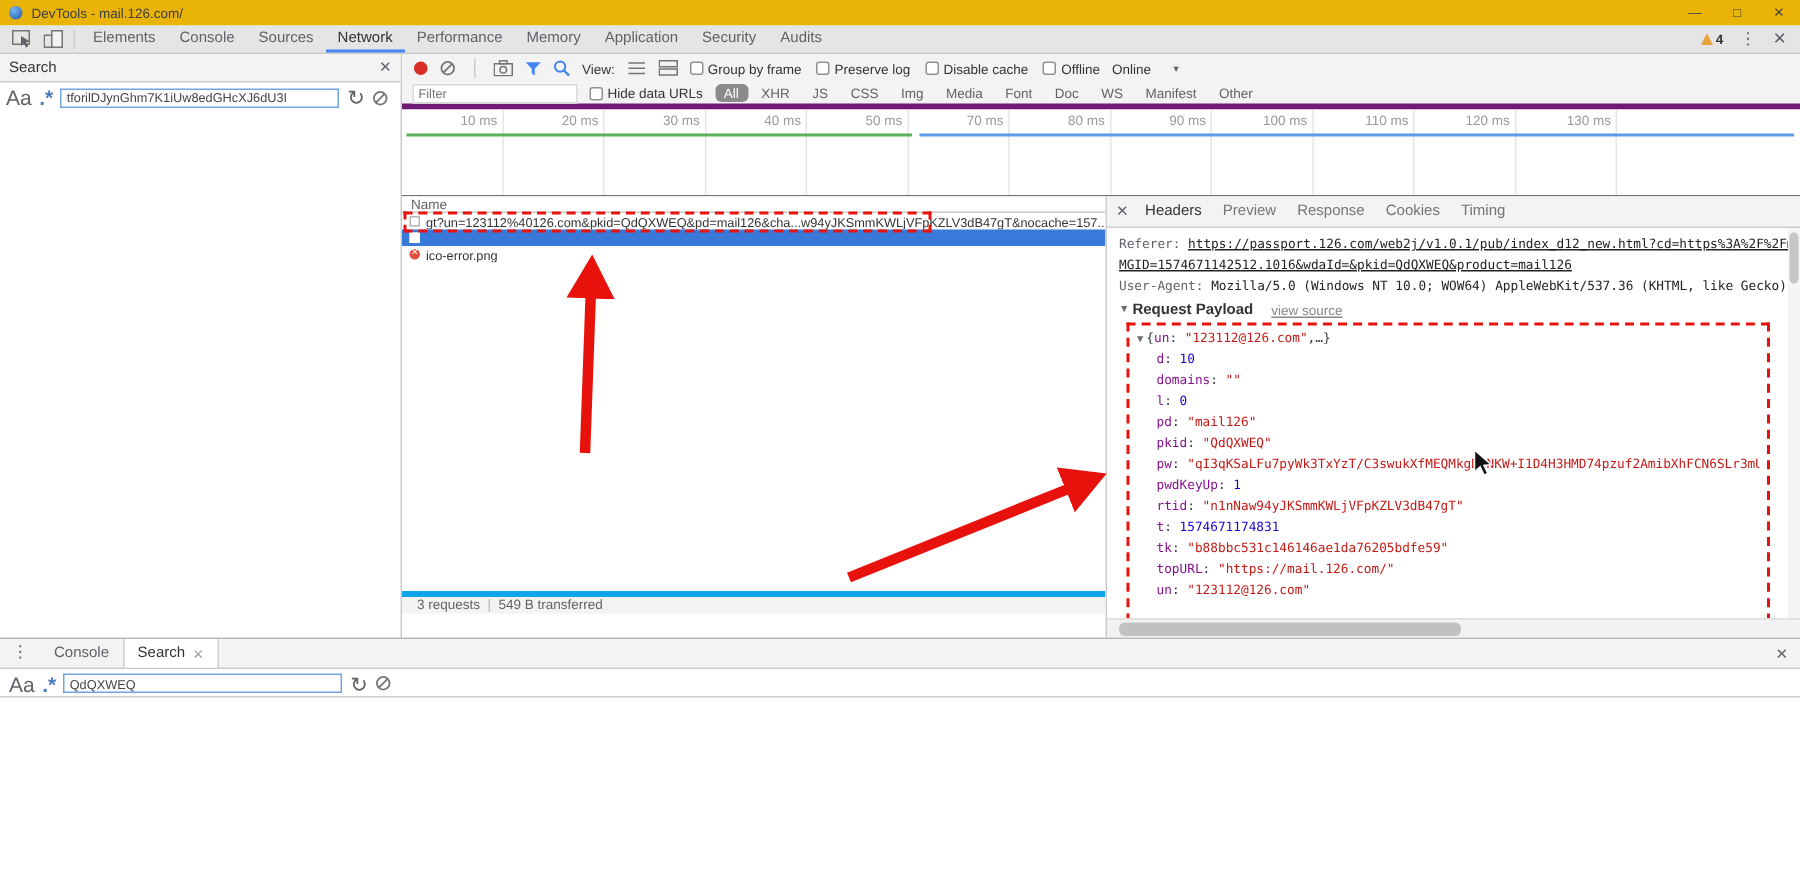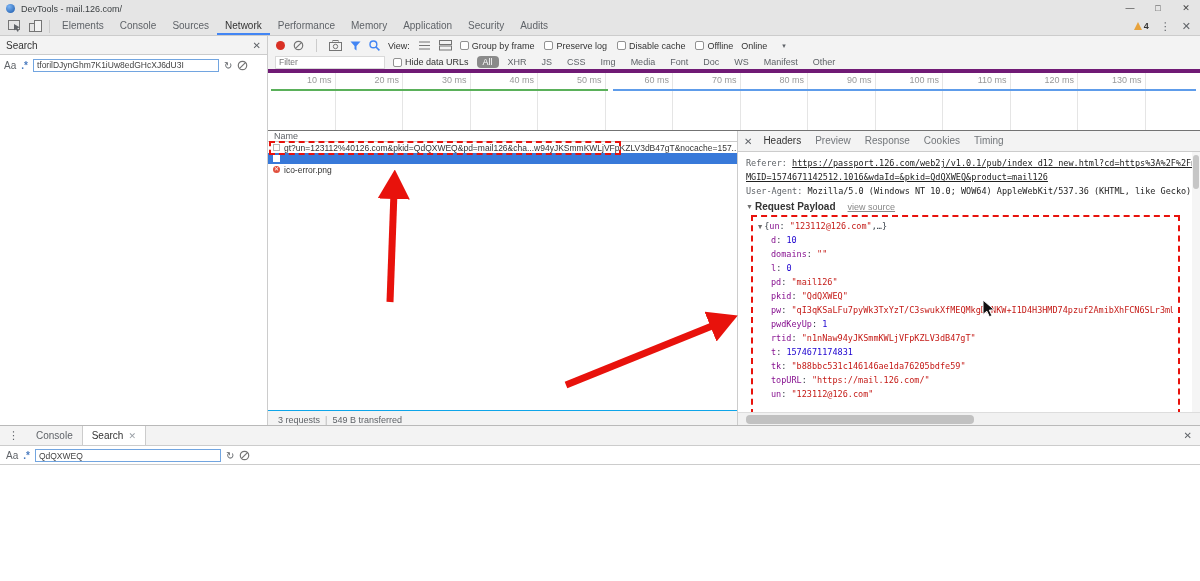--- a/index.html
+++ b/index.html
@@ -1,21 +1,21 @@
 <!DOCTYPE html>
 <html style="--accent-blue: #4285f4; --selection-blue: #3879d9; --annotation-red: #e8120c; --record-red: #d93025; --key-purple: #881391; --string-red: #c41a16; --number-blue: #1c00cf;"><head>
 <meta charset="utf-8">
 <style>
 *{margin:0;padding:0;box-sizing:border-box}
 html,body{width:1200px;height:581px;overflow:hidden}
 body{position:relative;font-family:"Liberation Sans",sans-serif;background:#fff;color:#333;font-size:10px}
 svg{display:block}
 
 
-#titlebar{position:absolute;left:0;top:0;width:1200px;height:17px;background:#e5e5e5;display:flex;align-items:center;padding-left:6px;font-size:9px;color:#3c4043}
+#titlebar{position:absolute;left:0;top:0;width:1200px;height:17px;background:#eab308;display:flex;align-items:center;padding-left:6px;font-size:9px;color:#3c4043}
 .win-icon{width:9px;height:9px;border-radius:50%;background:radial-gradient(circle at 35% 30%,#7ab4f5,#1a57a8);margin-right:6px;flex:none}
 .win-btns{margin-left:auto;display:flex}
 .win-btn{width:28px;text-align:center;font-size:9px;color:#444;line-height:17px}
 
 
 #tabbar{position:absolute;left:0;top:17px;width:1200px;height:19px;background:#e5e5e5;border-bottom:1px solid #ccc;display:flex;align-items:center;padding-left:5px}
 .tb-icon{width:20px;height:16px;display:flex;align-items:center;justify-content:center}
 .tb-sep{width:1px;height:13px;background:#ccc;margin:0 4px}
 #main-tabs{display:flex;height:100%}
 .main-tab{padding:0 8px;font-size:10px;line-height:18px;color:#5f6368}
@@ -23,21 +23,21 @@
 .tb-right{margin-left:auto;display:flex;align-items:center;gap:11px;padding-right:9px}
 .warn-badge{display:flex;align-items:center;font-size:9px;color:#333}
 .warn-tri{width:0;height:0;border-left:4px solid transparent;border-right:4px solid transparent;border-bottom:8px solid #e8a33d;margin-right:2px}
 .tb-glyph{font-size:11px;color:#5f6368;line-height:11px}
 
 
 #search-panel{position:absolute;left:0;top:36px;width:268px;height:389px;background:#fff;border-right:1px solid #ccc}
 .panel-head{height:19px;background:#f3f3f3;border-bottom:1px solid #ccc;display:flex;align-items:center;padding:0 6px;font-size:10px;color:#333}
 .ph-close{margin-left:auto;color:#5f6368;font-size:10px}
 .search-bar{height:20px;display:flex;align-items:center;padding:0 4px;gap:5px}
-.tgl{font-size:10px;color:#5f6368}
+.tgl{font-size:14px;color:#5f6368}
 .tgl.regex{color:#4a7bbf;font-weight:bold}
 .search-input{width:186px;height:13px;border:1px solid #72a5e0;font-size:8.5px;padding:0 3px;color:#444;outline:none;font-family:"Liberation Sans",sans-serif}
 
 
 #net-toolbar{position:absolute;left:268px;top:36px;width:932px;height:19px;background:#f3f3f3;display:flex;align-items:center;gap:8px;padding:0 8px}
 .rec-dot{width:9px;height:9px;border-radius:50%;background:var(--record-red)}
 .icon-btn{display:flex;align-items:center}
 .view-label{font-size:9px;color:#333}
 #net-checkboxes{display:flex;gap:10px;align-items:center}
 .cb-item{display:flex;align-items:center;font-size:9px;color:#333}
@@ -61,21 +61,21 @@
 
 
 #requests{position:absolute;left:268px;top:131px;width:469px;height:294px;background:#fff}
 .name-header{height:11px;line-height:11px;font-size:9px;color:#5f6368;padding-left:6px;border-bottom:1px solid #ccc;background:#fff}
 .net-row{height:11px;display:flex;align-items:center;gap:4px;padding-left:5px;font-size:8.5px;color:#333;white-space:nowrap;overflow:hidden}
 .net-row.selected{background:var(--selection-blue);color:#fff}
 .row-icon{width:7px;height:7px;border:1px solid #b5b5b5;background:#fff;flex:none}
 .row-icon.inverse{border-color:#fff}
 .row-icon.error{border:none;border-radius:50%;background:#e14f3d;color:#fff;font-size:6px;line-height:7px;text-align:center}
 .row-name{overflow:hidden;white-space:nowrap}
-.status-bar{position:absolute;left:0;bottom:0;width:100%;height:15px;background:#f3f3f3;border-top:1px solid #0ea5e9;display:flex;align-items:flex-end;font-size:9px;color:#5f6368;padding-left:10px}
+.status-bar{position:absolute;left:0;bottom:16px;width:100%;height:15px;background:#f3f3f3;border-top:4px solid #0ea5e9;display:flex;align-items:flex-start;font-size:9px;color:#5f6368;padding-left:10px}
 .sb-div{margin:0 5px;color:#b0b0b0}
 
 
 #details{position:absolute;left:737px;top:131px;width:463px;height:294px;background:#fff;border-left:1px solid #ccc}
 .dtabs-row{height:21px;background:#f3f3f3;border-bottom:1px solid #ccc;display:flex;align-items:center;padding-left:6px}
 .dclose{font-size:10px;color:#5f6368;margin-right:4px}
 #details-tabs{display:flex;height:100%}
 .dtab{padding:0 7px;font-size:10px;line-height:20px;color:#72767a}
 .dtab.active{color:#333}
 .dcontent{position:absolute;left:0;top:21px;right:8px;bottom:13px;overflow:hidden;padding:4px 0 0 8px;font-family:"DejaVu Sans Mono",monospace;font-size:8.5px}
@@ -271,21 +271,20 @@
 </div>
 
 <div id="timeline">
   <div class="ov-line" id="ov-green"></div>
   <div class="ov-line" id="ov-blue"></div>
 <div class="tl-col">10 ms</div>
     <div class="tl-col">20 ms</div>
     <div class="tl-col">30 ms</div>
     <div class="tl-col">40 ms</div>
     <div class="tl-col">50 ms</div>
-    <div class="tl-col">60 ms</div>
     <div class="tl-col">70 ms</div>
     <div class="tl-col">80 ms</div>
     <div class="tl-col">90 ms</div>
     <div class="tl-col">100 ms</div>
     <div class="tl-col">110 ms</div>
     <div class="tl-col">120 ms</div>
     <div class="tl-col">130 ms</div>
   </div>
 
 <div id="requests">

